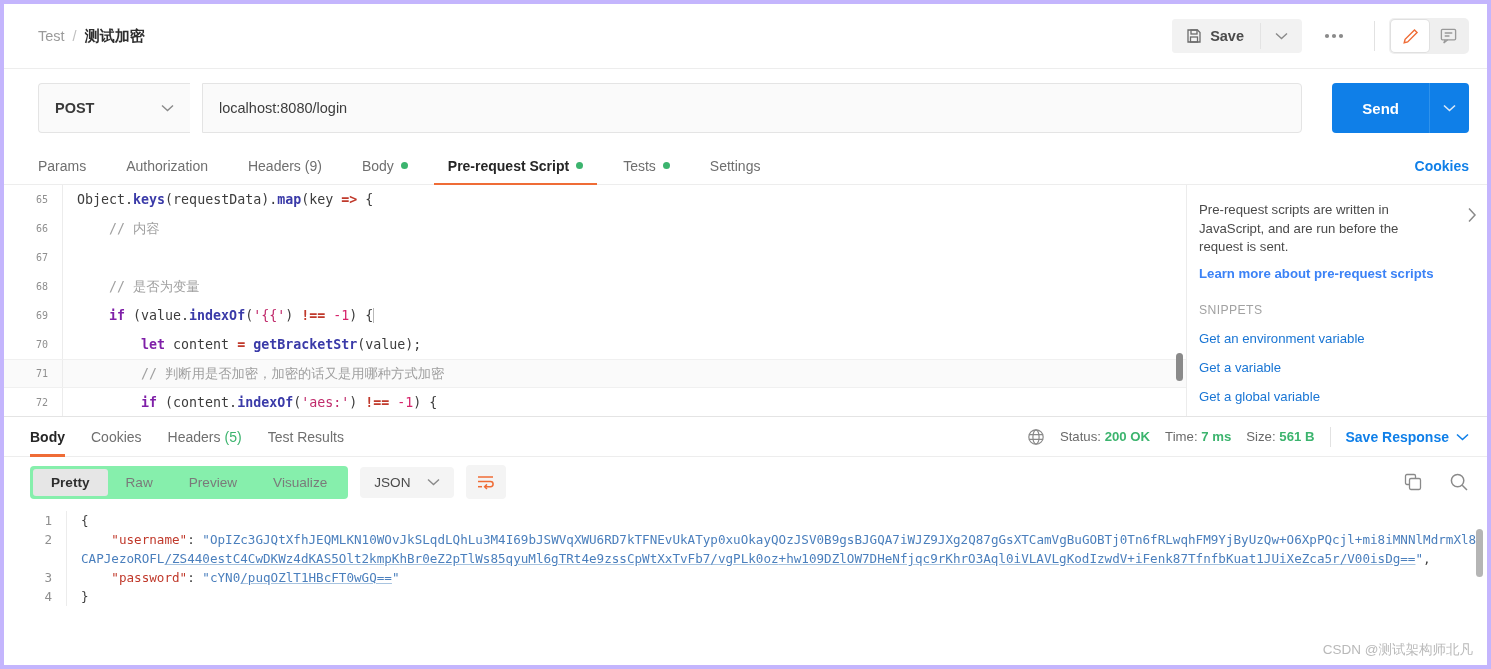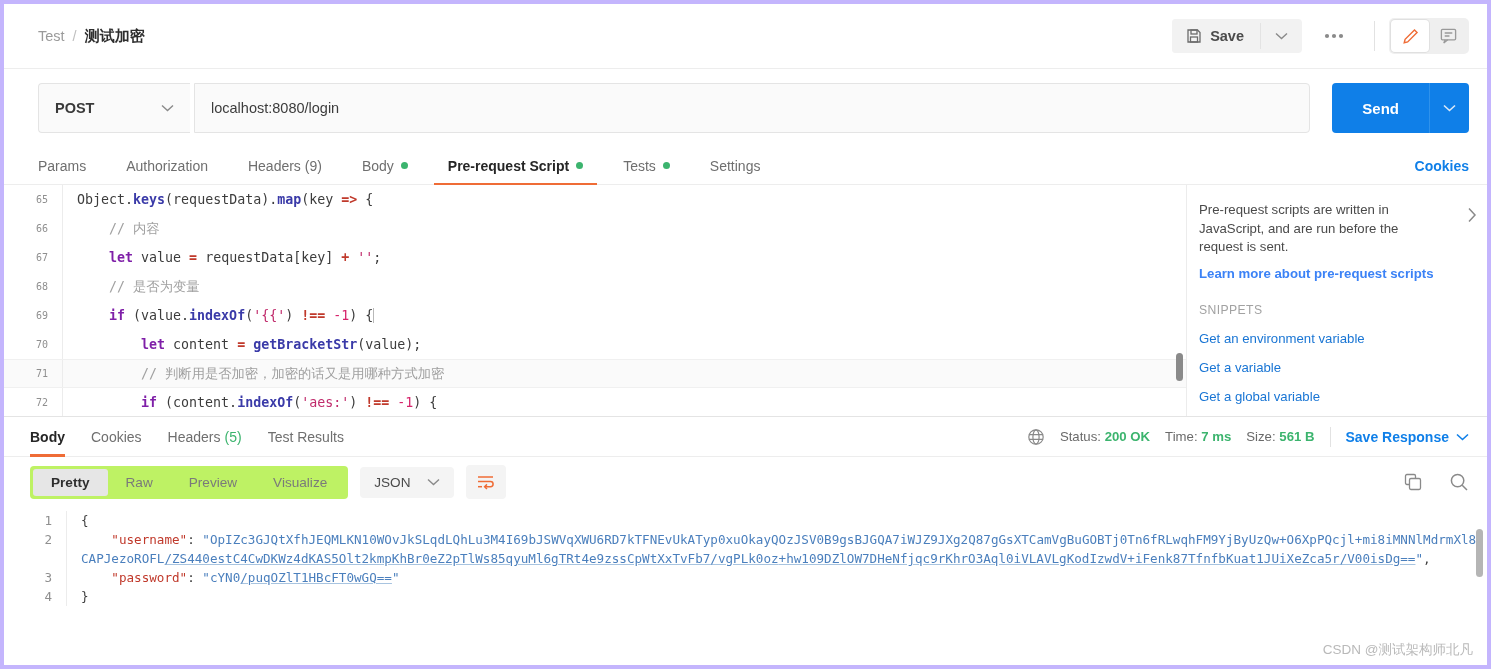--- a/index.html
+++ b/index.html
@@ -44,21 +44,21 @@
   .dots-btn {
     padding: 10px 16px; margin-left: 6px; color: #7c7c7c;
     letter-spacing: 1px; font-size: 15px; cursor: pointer; border-radius: 4px;
   }
   .vdiv { width: 1px; height: 30px; background: #e2e2e2; margin: 0 14px; }
   .icon-pair { display: flex; align-items: center; background: #efefef; border-radius: 5px; padding: 2px; }
   .icon-sq { width: 38px; height: 32px; display: flex; align-items: center; justify-content: center; border-radius: 4px; cursor: pointer; }
   .icon-sq.active { background: #ffffff; box-shadow: 0 0 0 1px #e0e0e0; }
 
   
-  .urlrow { display: flex; align-items: center; padding: 14px 18px 14px 34px; gap: 4px; }
+  .urlrow { display: flex; align-items: center; padding: 14px 18px 14px 34px; gap: 12px; }
   .methodbox {
     display: flex; align-items: center; justify-content: space-between;
     width: 152px; height: 50px; background: #fafafa;
     border: 1px solid #e4e4e4; border-right: none;
     border-radius: 4px 0 0 4px; padding: 0 16px;
     font-size: 14.5px; font-weight: bold; color: #3a3a3a; cursor: pointer;
   }
   .methodbox .cv { color: #8a8a8a; font-weight: normal; font-size: 12px; }
   .urlinput {
     flex: 1; height: 50px; background: #fafafa;
@@ -151,21 +151,21 @@
     height: 2.5px; background: #ef6c36;
   }
   .hdr-count { color: #3cb46e; margin-left: 4px; }
   .meta { margin-left: auto; display: flex; align-items: center; gap: 15px; font-size: 13.2px; color: #6a6a6a; }
   .meta .val { color: #3cb46e; font-weight: bold; }
   .meta-div { width: 1px; height: 20px; background: #e2e2e2; }
   .saveresp { color: #0f7fe8; font-weight: bold; font-size: 14px; cursor: pointer; display: flex; align-items: center; gap: 7px; }
 
   
   .resptools { display: flex; align-items: center; height: 50px; padding: 0 18px 0 26px; gap: 0; }
-  .segbox { display: flex; align-items: center; background: #bef264; border-radius: 4px; padding: 3px; }
+  .segbox { display: flex; align-items: center; background: #86efac; border-radius: 4px; padding: 3px; }
   .seg { padding: 6px 18px; font-size: 13.6px; color: #7a7a7a; cursor: pointer; border-radius: 3px; }
   .seg.active { background: #e6e6e6; color: #2e2e2e; font-weight: bold; }
   .jsonsel {
     display: flex; align-items: center; gap: 16px; background: #f4f4f4;
     border-radius: 4px; padding: 8px 14px; margin-left: 12px;
     font-size: 13.6px; color: #4b4b4b; cursor: pointer;
   }
   .jsonsel .cv { color: #8a8a8a; font-size: 12px; }
   .wrapbtn {
     margin-left: 12px; width: 40px; height: 34px; background: #f4f4f4;
@@ -320,21 +320,20 @@
             <div class="code"><span class="pl">Object</span><span class="pl">.</span><span class="fn">keys</span><span class="pl">(</span><span class="pl">requestData</span><span class="pl">).</span><span class="fn">map</span><span class="pl">(</span><span class="pl">key </span><span class="op">=&gt;</span><span class="pl"> {</span></div>
           </div>
           <div class="codeline">
             <div class="ln">66</div>
             <div class="gutterbar"></div>
             <div class="code"><span class="pl">    </span><span class="cm">// 内容</span></div>
           </div>
           <div class="codeline">
             <div class="ln">67</div>
             <div class="gutterbar"></div>
-            <div class="code"><span class="pl">    </span><span class="k">let</span><span class="pl"> value </span><span class="op">=</span><span class="pl"> requestData[key] </span><span class="op">+</span><span class="pl"> </span><span class="st">''</span><span class="pl">;</span></div>
           </div>
           <div class="codeline">
             <div class="ln">68</div>
             <div class="gutterbar"></div>
             <div class="code"><span class="pl">    </span><span class="cm">// 是否为变量</span></div>
           </div>
           <div class="codeline">
             <div class="ln">69</div>
             <div class="gutterbar"></div>
             <div class="code"><span class="pl">    </span><span class="k">if</span><span class="pl"> (value.</span><span class="fn">indexOf</span><span class="pl">(</span><span class="st">'{{'</span><span class="pl">) </span><span class="op">!==</span><span class="pl"> </span><span class="nm">-1</span><span class="pl">) {</span><span class="cursor"></span></div>

